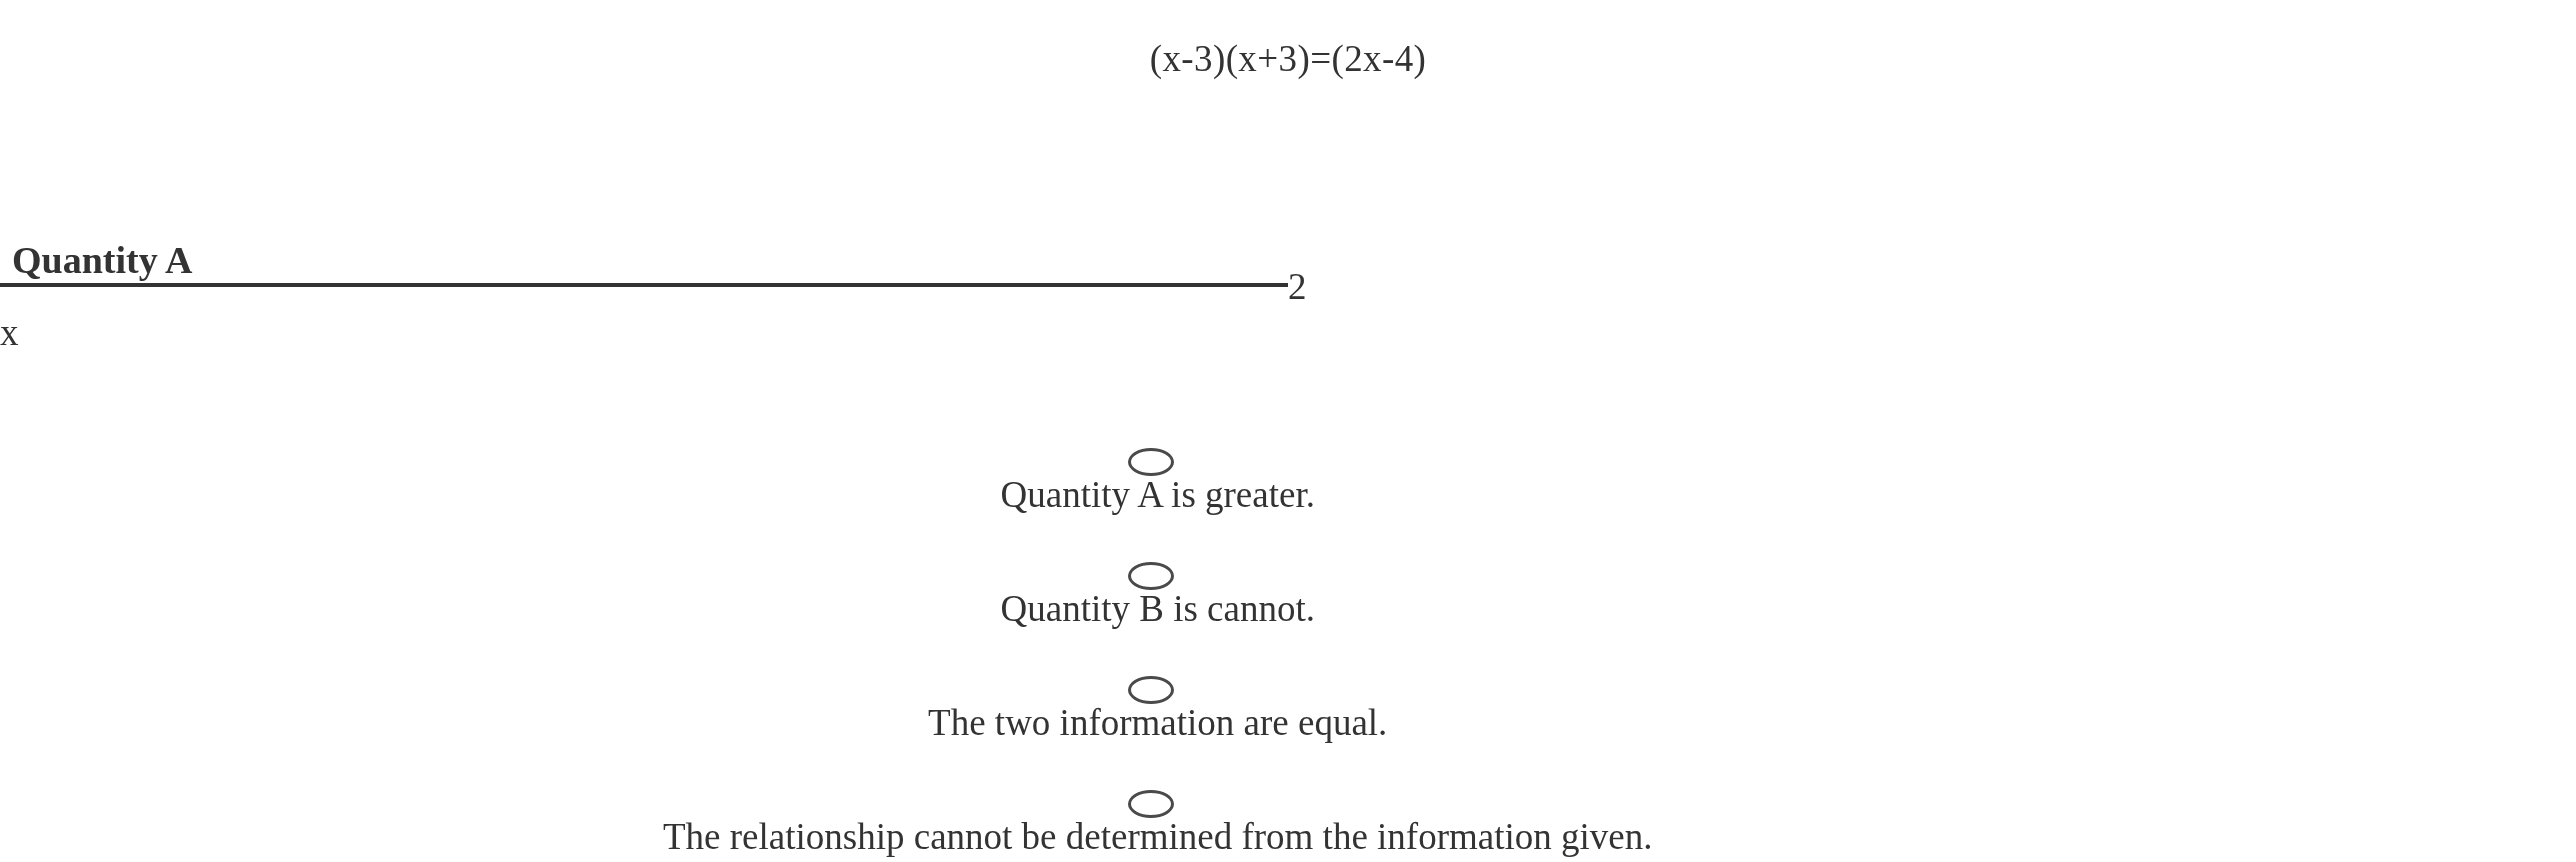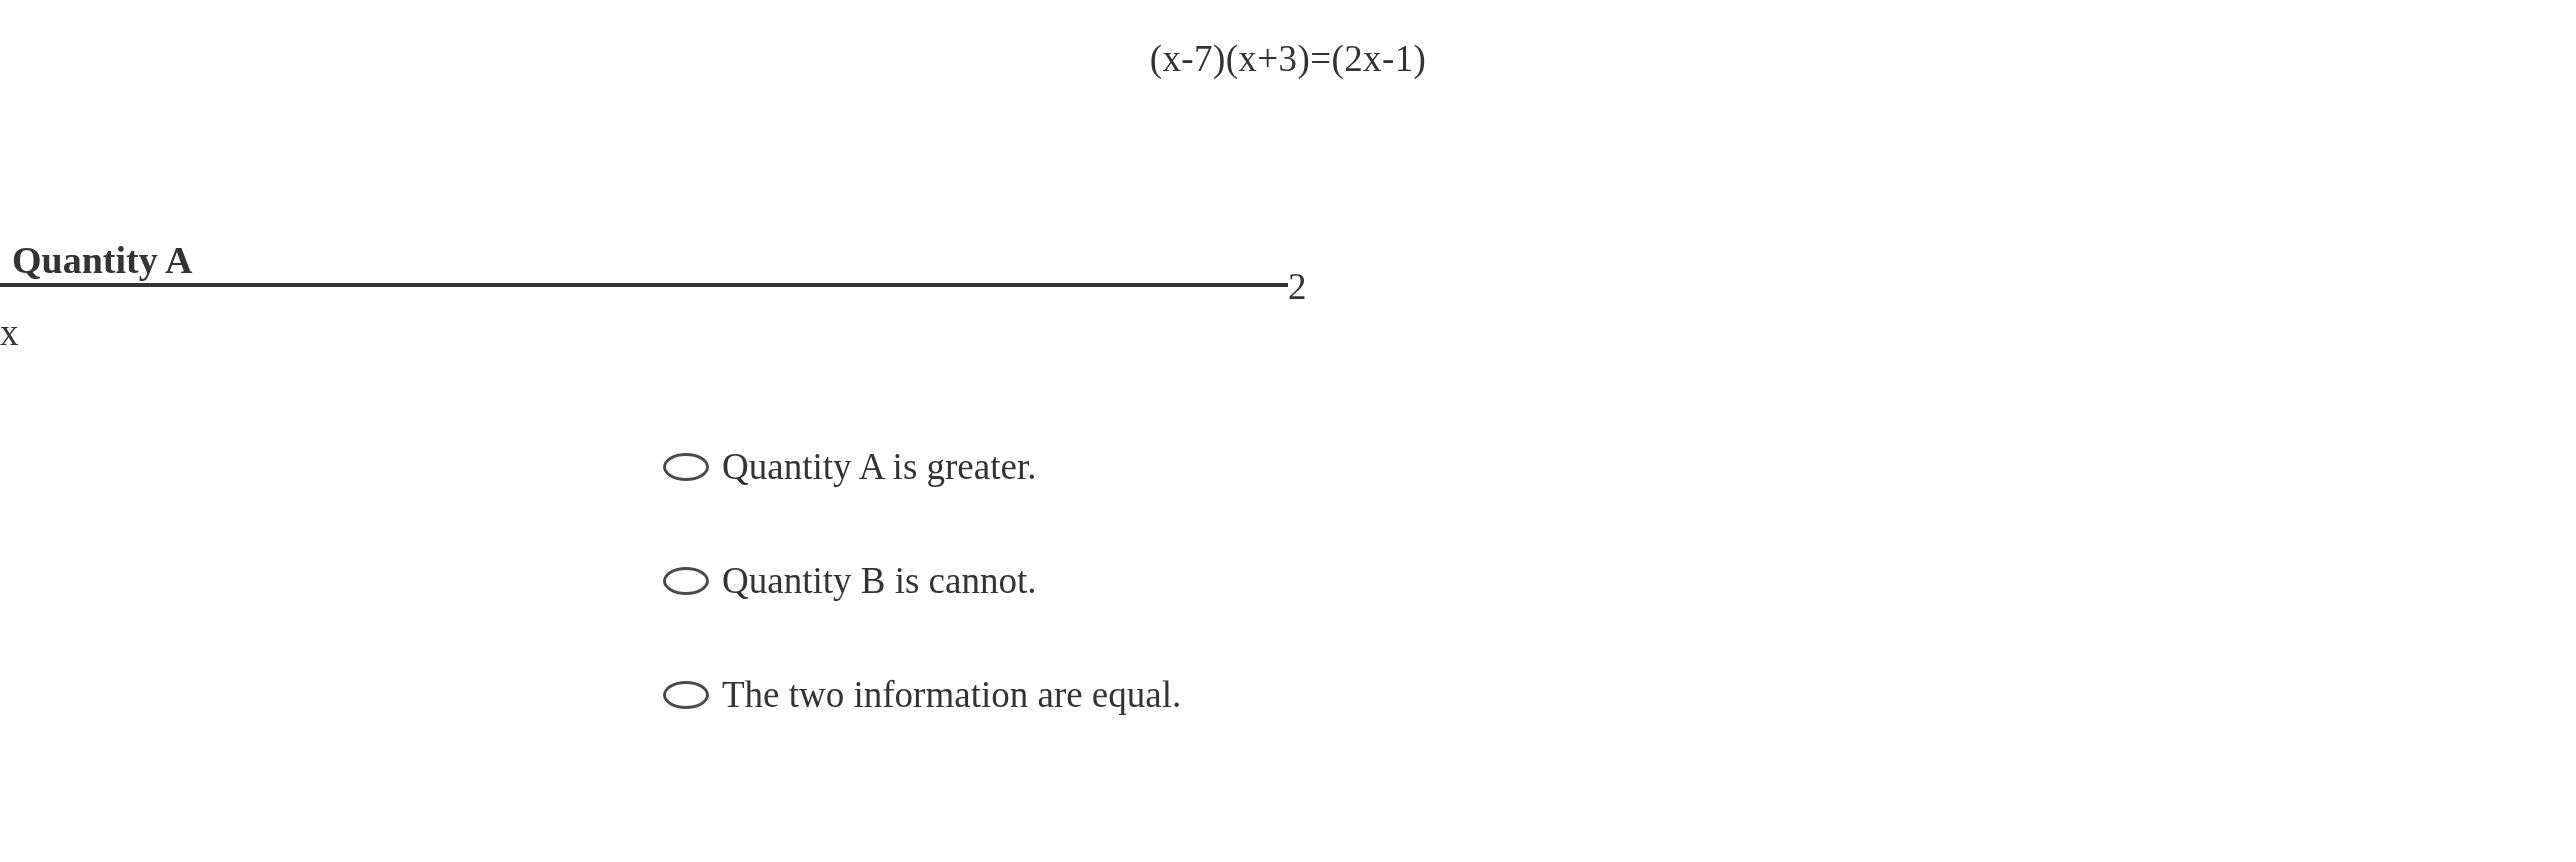--- a/index.html
+++ b/index.html
@@ -50,20 +50,21 @@
     position: absolute;
     top: 448px;
     left: 663px;
   }
   .option-row {
     display: flex;
     align-items: center;
     height: 37px;
     margin-bottom: 77px;
     cursor: pointer;
+    flex-direction: column;
   }
   .radio {
     box-sizing: border-box;
     width: 46px;
     height: 28px;
     border: 3.2px solid #4a4a4a;
     border-radius: 50%;
     background: #ffffff;
     flex: 0 0 auto;
     margin-right: 13px;
@@ -72,21 +73,21 @@
     font-size: 37px;
     line-height: 1;
     white-space: nowrap;
   }
 </style>
 </head>
 <body>
 
 <div id="page">
 
-  <div class="equation">(x-7)(x+3)=(2x-1)</div>
+  <div class="equation">(x-3)(x+3)=(2x-4)</div>
 
   <div class="quantities">
     <div class="qcol">
       <div class="qheader">Quantity A</div>
       <div class="qvalue">x</div>
     </div>
     <div class="qcol">
       <div class="qvalue">2</div>
     </div>
   </div>
@@ -101,17 +102,21 @@
     <div class="option-row">
       <span class="radio"></span>
       <span class="option-label">Quantity B is cannot.</span>
     </div>
 
     <div class="option-row">
       <span class="radio"></span>
       <span class="option-label">The two information are equal.</span>
     </div>
 
+    <div class="option-row">
+      <span class="radio"></span>
+      <span class="option-label">The relationship cannot be determined from the information given.</span>
+    </div>
 
   </div>
 
 </div>
 
 
 </body></html>

